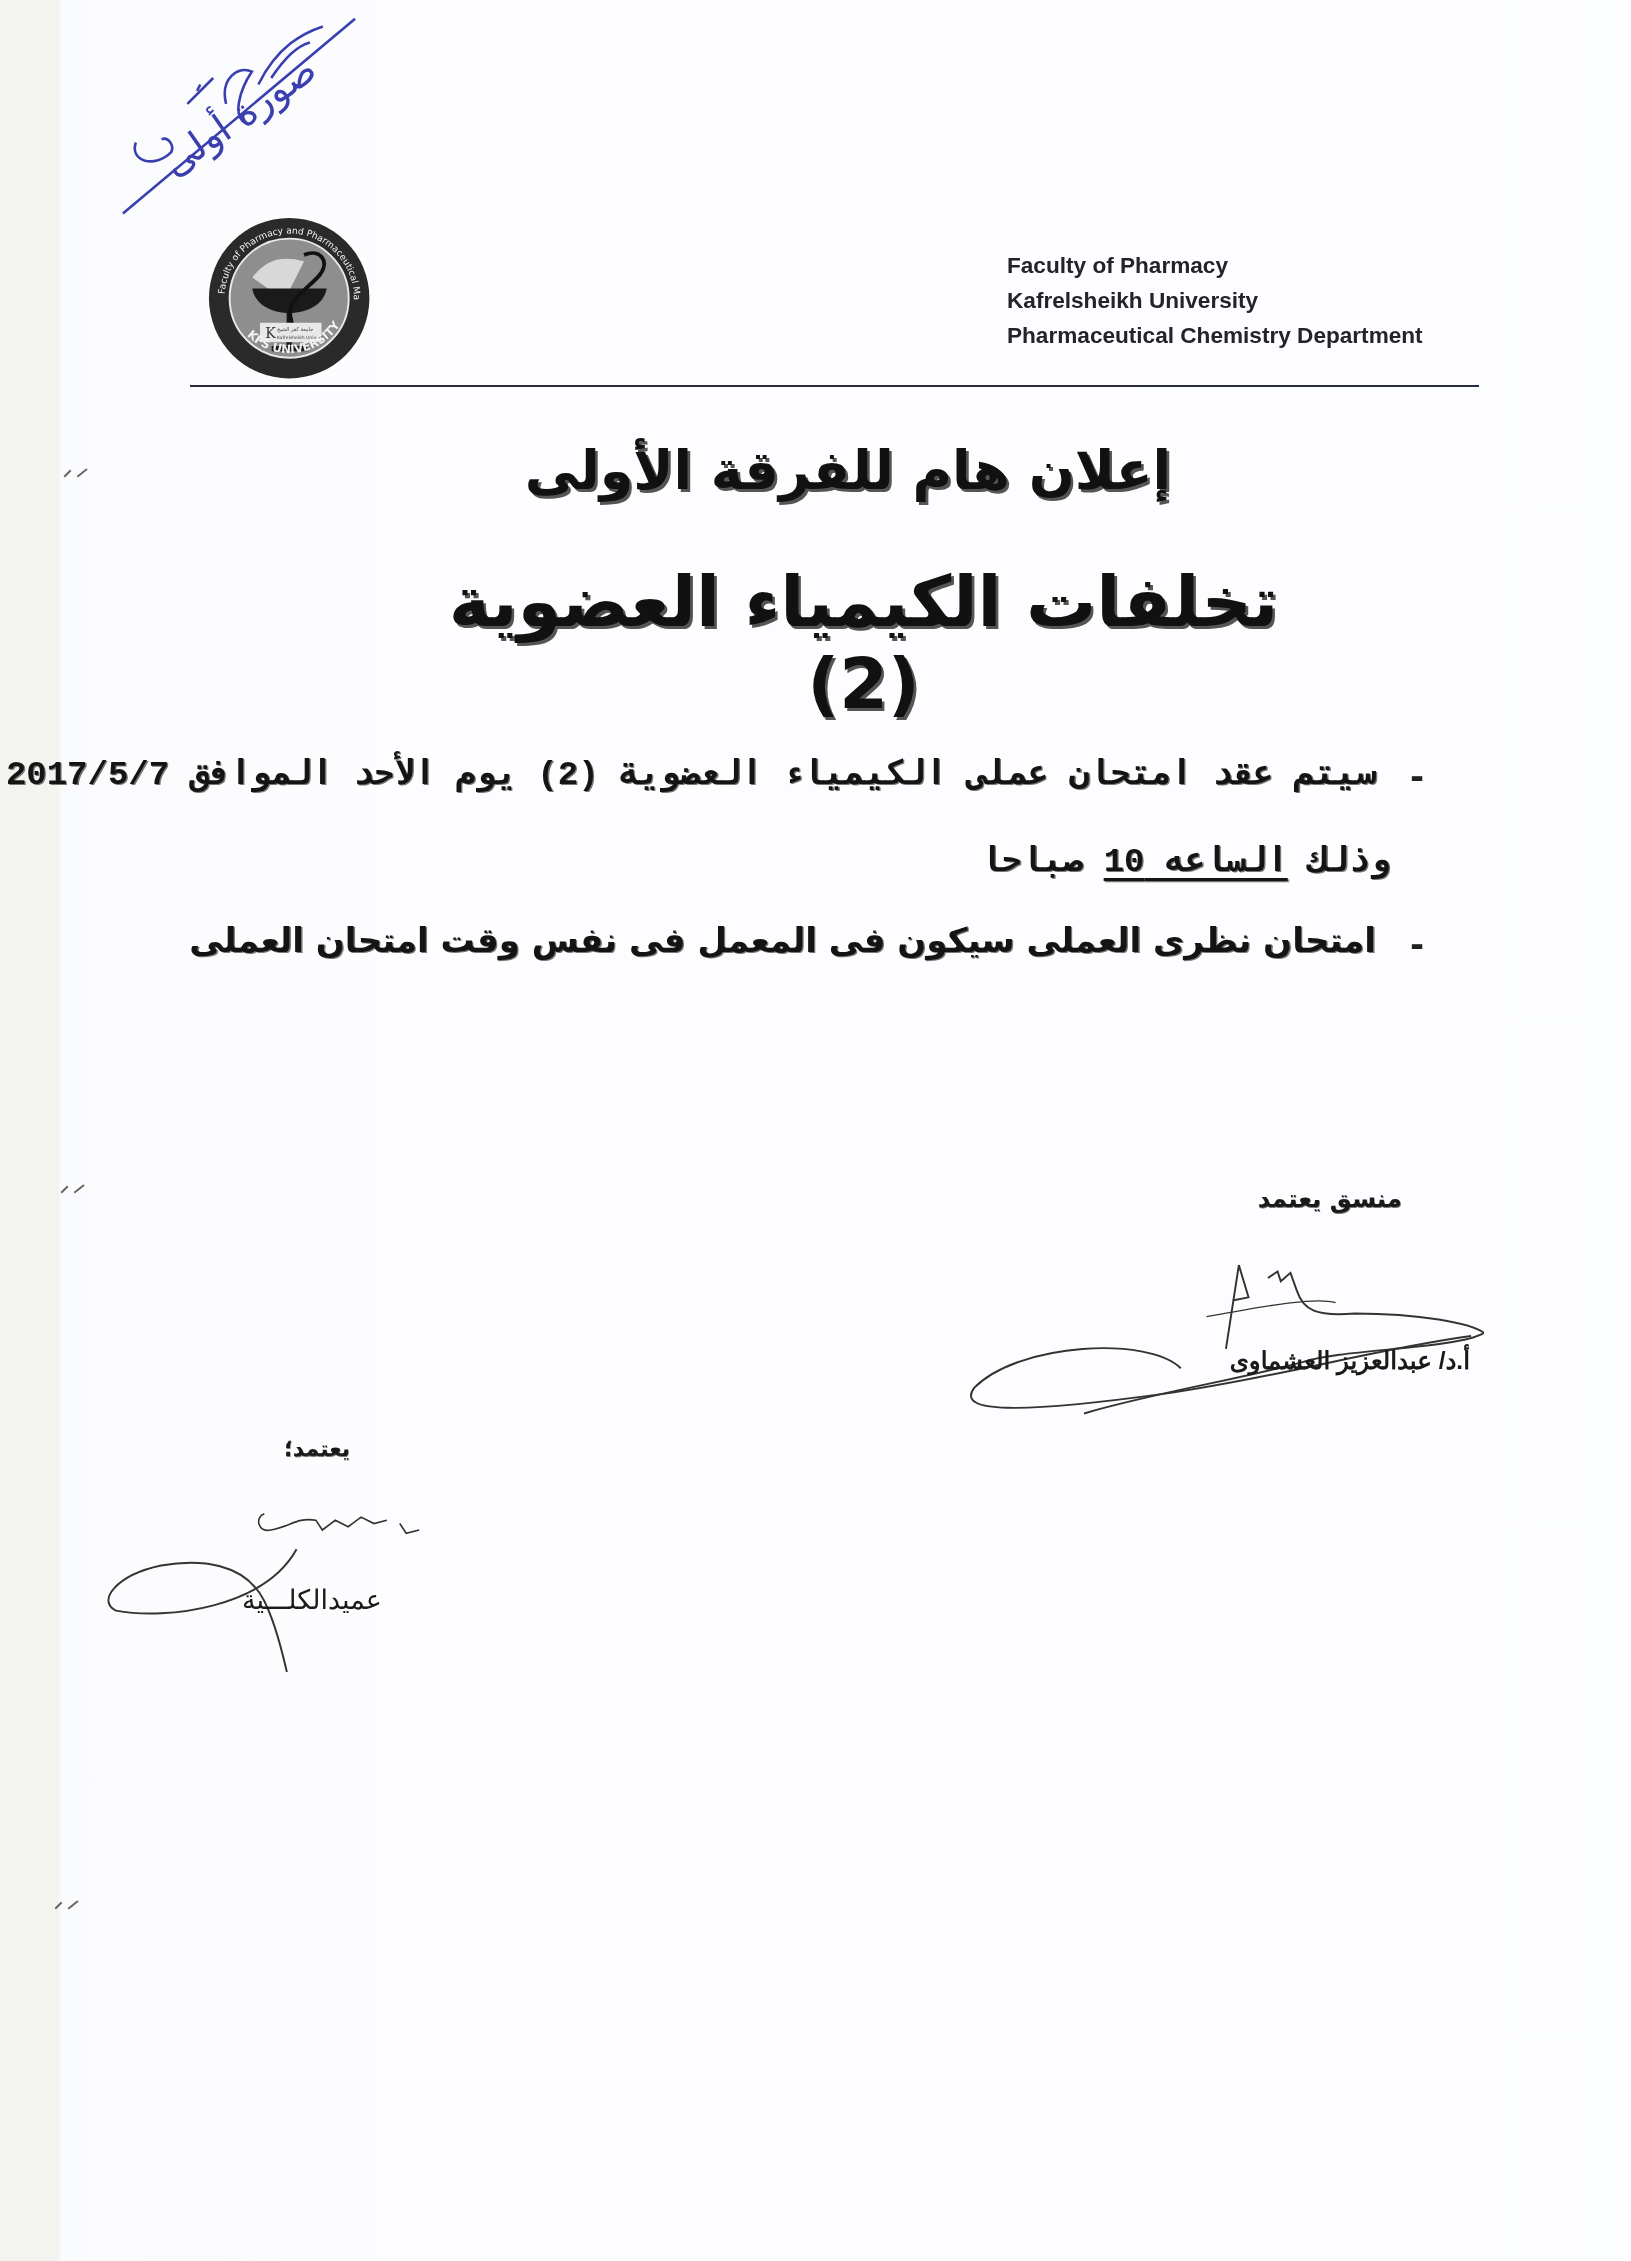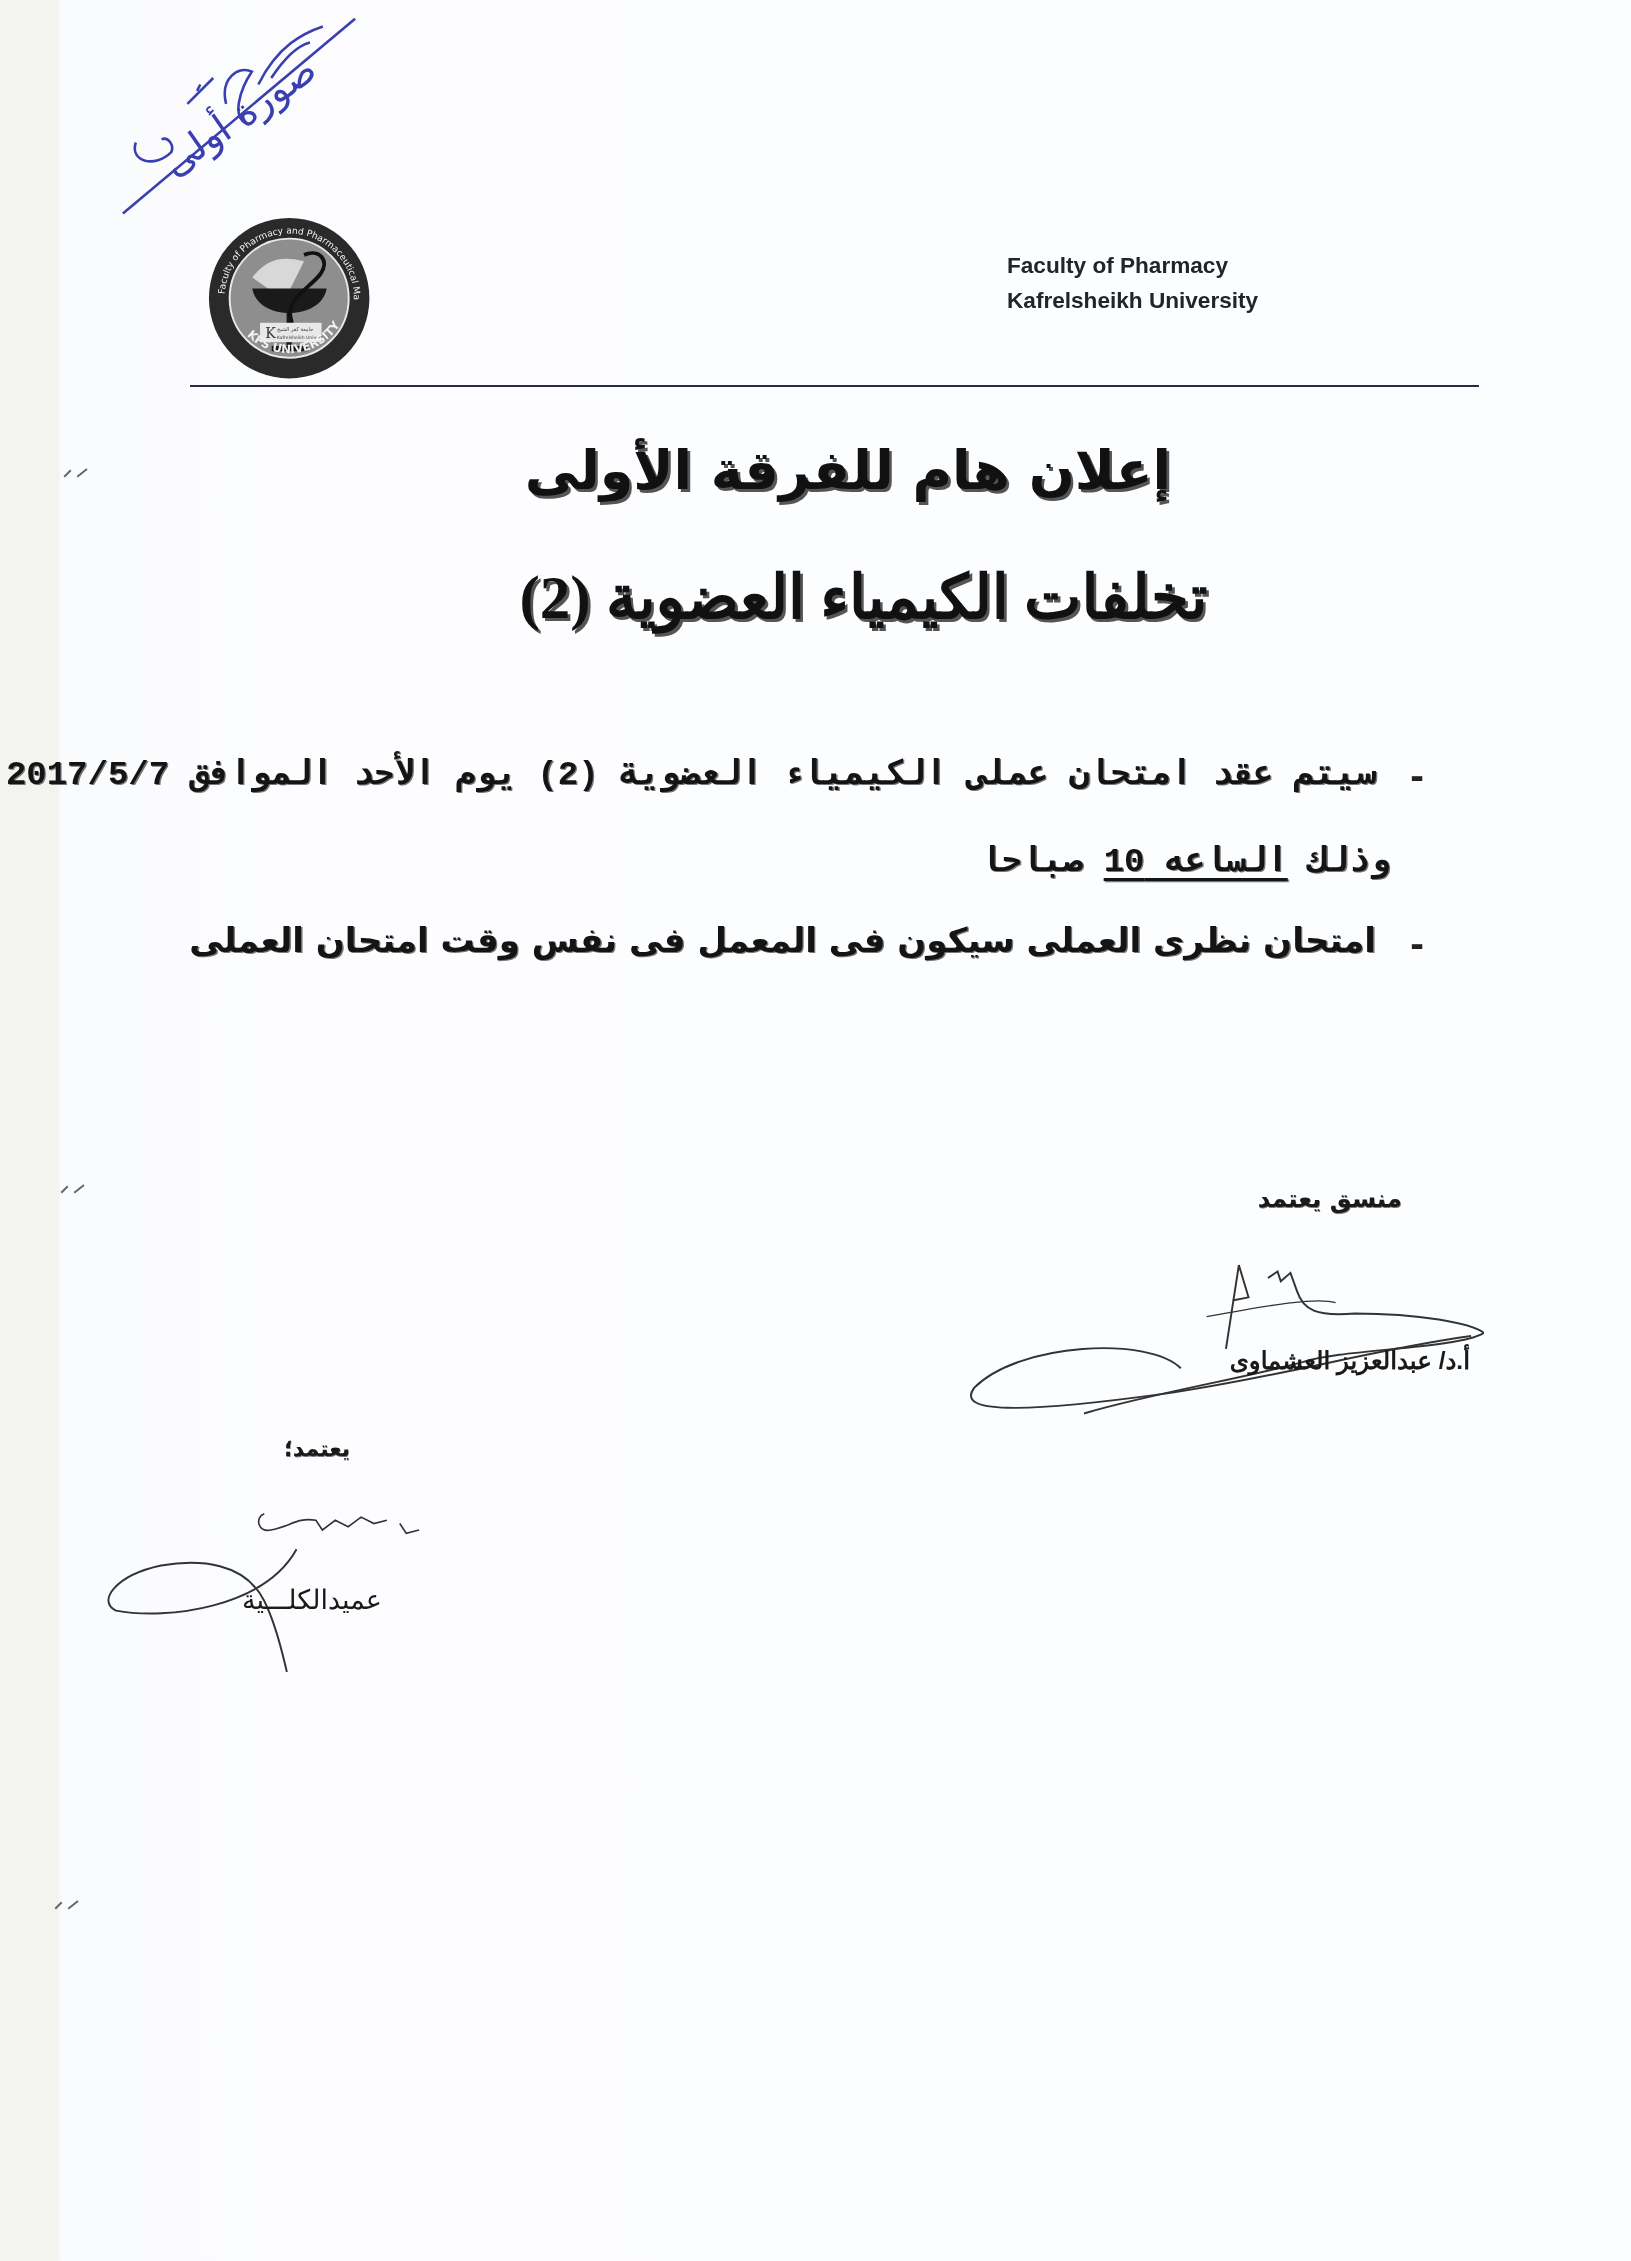--- a/index.html
+++ b/index.html
@@ -24,21 +24,21 @@
     .header-rule {
       position: absolute; left: 190px; top: 385px; width: 1289px; height: 1.9px;
       background: #2a2a44;
     }
     .title {
       position: absolute; right: 0; left: 0; text-align: center;
       font-family: "DejaVu Sans", sans-serif; font-weight: bold; direction: rtl;
       color: #111; text-shadow: 2.6px 2.6px 0 #555;
     }
     .title-1 { top: 439px; font-size: 54px; left: 452px; right: 387px; }
-    .title-2 { top: 561px; font-size: 61px; left: 419px; right: 323px; font-family: Liberation Serif, serif; }
+    .title-2 { top: 561px; font-size: 70px; left: 419px; right: 323px; }
     .body-line {
       position: absolute; direction: rtl; text-align: right;
       font-family: "DejaVu Sans", sans-serif; font-weight: bold;
       font-size: 34px; color: #141414; text-shadow: 1.3px 1.3px 0 #777;
       white-space: nowrap;
     }
     .bullet { position: absolute; font-size: 34px; font-weight: bold; color: #222; }
     .underlined { text-decoration: underline; text-underline-offset: 6.5px; text-decoration-thickness: 2.6px; }
     .sig-label {
       position: absolute; direction: rtl; font-family: "DejaVu Sans", sans-serif;
@@ -84,20 +84,21 @@
       <textPath href="#ringTop" startOffset="2%">Faculty of Pharmacy and Pharmaceutical Manufacturing</textPath>
     </text>
     <text font-size="18" font-weight="bold" fill="#f2f2f2" font-family="DejaVu Sans, sans-serif">
       <textPath href="#ringBottom" startOffset="18%">KFS UNIVERSITY</textPath>
     </text>
   </svg>
 
   <div class="header-block">
     <div>Faculty of Pharmacy</div>
     <div>Kafrelsheikh University</div>
+    <div>Pharmaceutical Chemistry Department</div>
   </div>
 
   <div class="header-rule"></div>
 
   <svg class="tick" style="left:61px; top:465px;" viewBox="0 0 60 20">
       <path d="M5 18 L15 8 M25 18 L40 6" stroke="#666" stroke-width="3"></path>
     </svg>
   <svg class="tick" style="left:58px; top:1181px;" viewBox="0 0 60 20">
       <path d="M5 18 L15 8 M25 18 L40 6" stroke="#666" stroke-width="3"></path>
     </svg>

